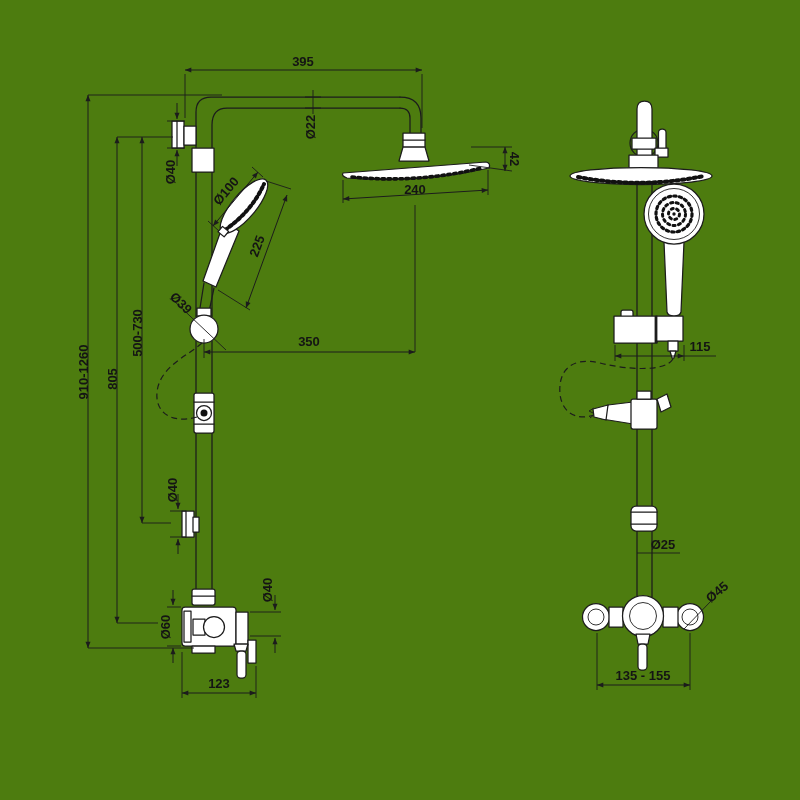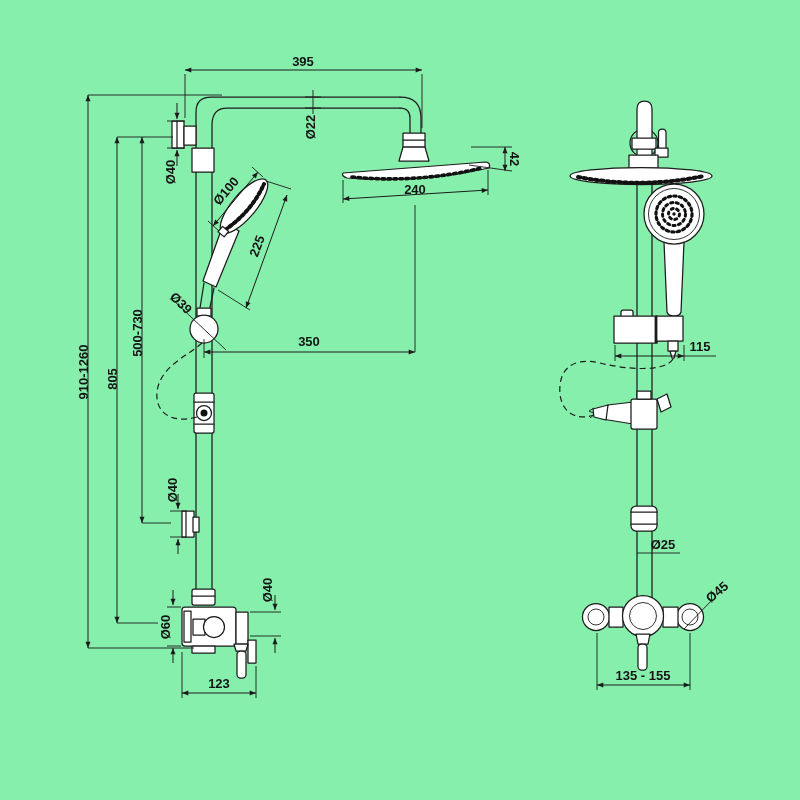--- a/index.html
+++ b/index.html
@@ -1,16 +1,16 @@
 <!DOCTYPE html>
 <html><head>
 <meta charset="utf-8">
 <style>
   html,body{margin:0;padding:0;background:#fff;}
-  .stage{width:800px;height:800px;background:#86efac;position:relative;font-family:"Liberation Sans",sans-serif;}
+  .stage{width:800px;height:800px;background:#4d7c0f;position:relative;font-family:"Liberation Sans",sans-serif;}
   svg{display:block;}
   .ln{stroke:#1c1c1c;stroke-width:1.25;fill:none;stroke-linecap:round;stroke-linejoin:round;}
   .fw{stroke:#1c1c1c;stroke-width:1.25;fill:#ffffff;stroke-linejoin:round;}
   .thin{stroke:#1c1c1c;stroke-width:0.9;fill:none;}
   .dim{stroke:#1c1c1c;stroke-width:1;fill:none;}
   .dsh{stroke:#1c1c1c;stroke-width:1.2;fill:none;stroke-dasharray:6 4;}
   .dots{stroke:#111;fill:none;stroke-linecap:round;}
   .t{font:bold 13px "Liberation Sans",sans-serif;fill:#141414;}
 </style>
 </head>

